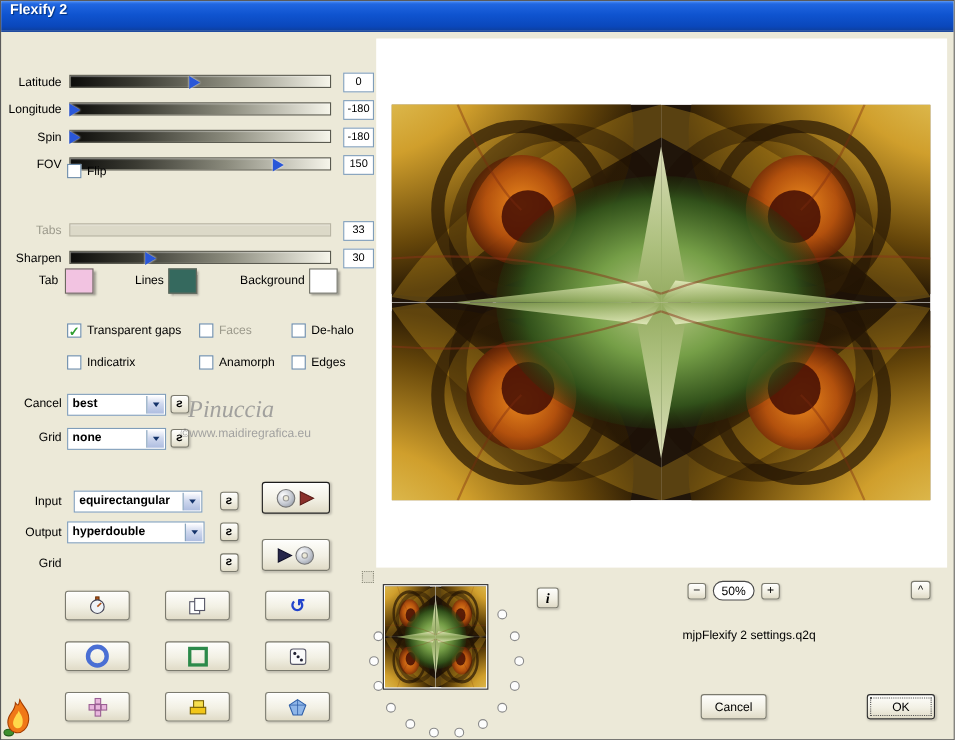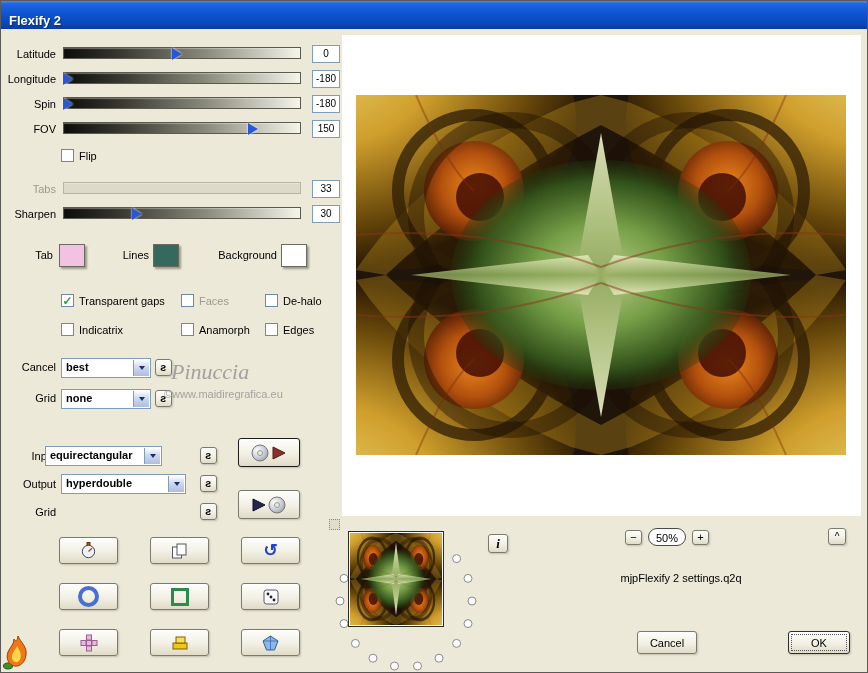--- a/index.html
+++ b/index.html
@@ -3,25 +3,25 @@
 <meta charset="utf-8">
 <style>
   html,body{margin:0;padding:0;background:#9a9a9a;}
   #app{position:relative;width:868px;height:673px;background:#ece9d8;
        font-family:"Liberation Sans",sans-serif;font-size:11px;color:#000;
        overflow:hidden;border:1px solid #5a5a5a;box-sizing:border-box;}
 
   
   .titlebar{position:absolute;left:0;top:0;right:0;height:28px;
     background:linear-gradient(180deg,#4a8cf5 0%,#2066e0 10%,#0f54d0 45%,#0a47bb 85%,#0d3f9e 100%);
-    border-bottom:1px solid #0a3a9a;display:flex;align-items:flex-end;padding-left:8px;box-sizing:border-box;}
+    border-bottom:1px solid #0a3a9a;display:flex;align-items:flex-start;padding-left:8px;box-sizing:border-box;}
   .title{color:#fff;font-weight:bold;font-size:13px;text-shadow:1px 1px 1px #00317e;}
 
   
-  .srow{position:absolute;left:0;width:345px;height:20px;}
+  .srow{position:absolute;left:0;width:345px;height:20px;margin-top:21px;}
   .slabel{position:absolute;left:0;top:3px;width:55px;text-align:right;}
   .slabel.dis{color:#9c9a8c;}
   .track{position:absolute;left:62px;top:2px;width:238px;height:12px;
     background:linear-gradient(90deg,#0c0c0a 0%,#3a3a32 25%,#8a8a7c 60%,#f6f5ea 100%);
     border:1px solid #5a5a50;box-shadow:inset 0 1px 1px rgba(255,255,255,.35);box-sizing:border-box;}
   .track.disabled{background:#dcd9c8;border:1px solid #b8b5a4;}
   .thumb{position:absolute;top:0;width:0;height:0;
     border-top:6px solid transparent;border-bottom:6px solid transparent;border-left:10px solid #2a57d8;
     filter:drop-shadow(0 0 1px #ffffff);}
   .vbox{position:absolute;left:311px;top:0;width:26px;height:16px;background:#fff;
@@ -243,21 +243,21 @@
       </span>
   </div>
   <button class="xpbtn sbtn" style="left:154px;top:389px">
       <span class="sg">s</span>
     </button>
 
   <div class="watermark-name">Pinuccia</div>
   <div class="watermark-site">©www.maidiregrafica.eu</div>
 
   <span class="slabel" style="position:absolute;top:449px">Input</span>
-  <div class="combo" style="left:44px;top:445px;width:117px">
+  <div class="combo" style="left:66px;top:445px;width:117px">
     <span class="cval">equirectangular</span>
     <span class="carrow">
         <i class="tri"></i>
       </span>
   </div>
   <button class="xpbtn sbtn" style="left:199px;top:446px">
       <span class="sg">s</span>
     </button>
 
   <span class="slabel" style="position:absolute;top:477px">Output</span>

